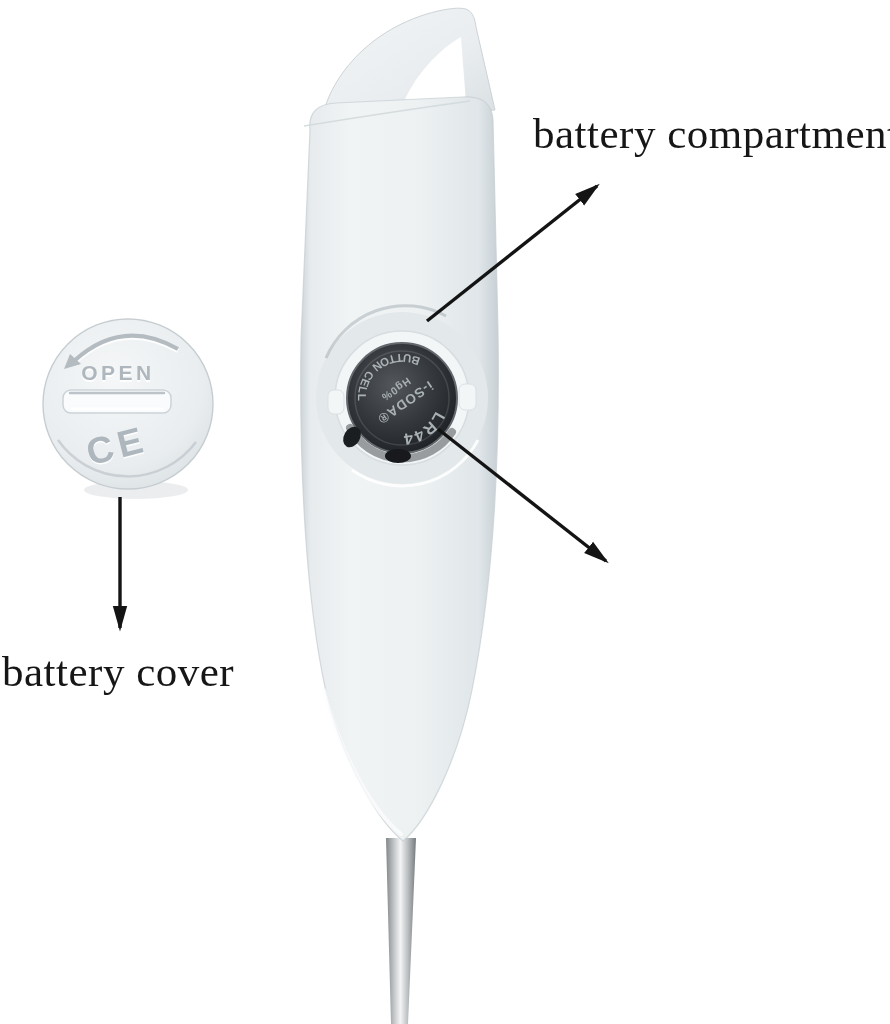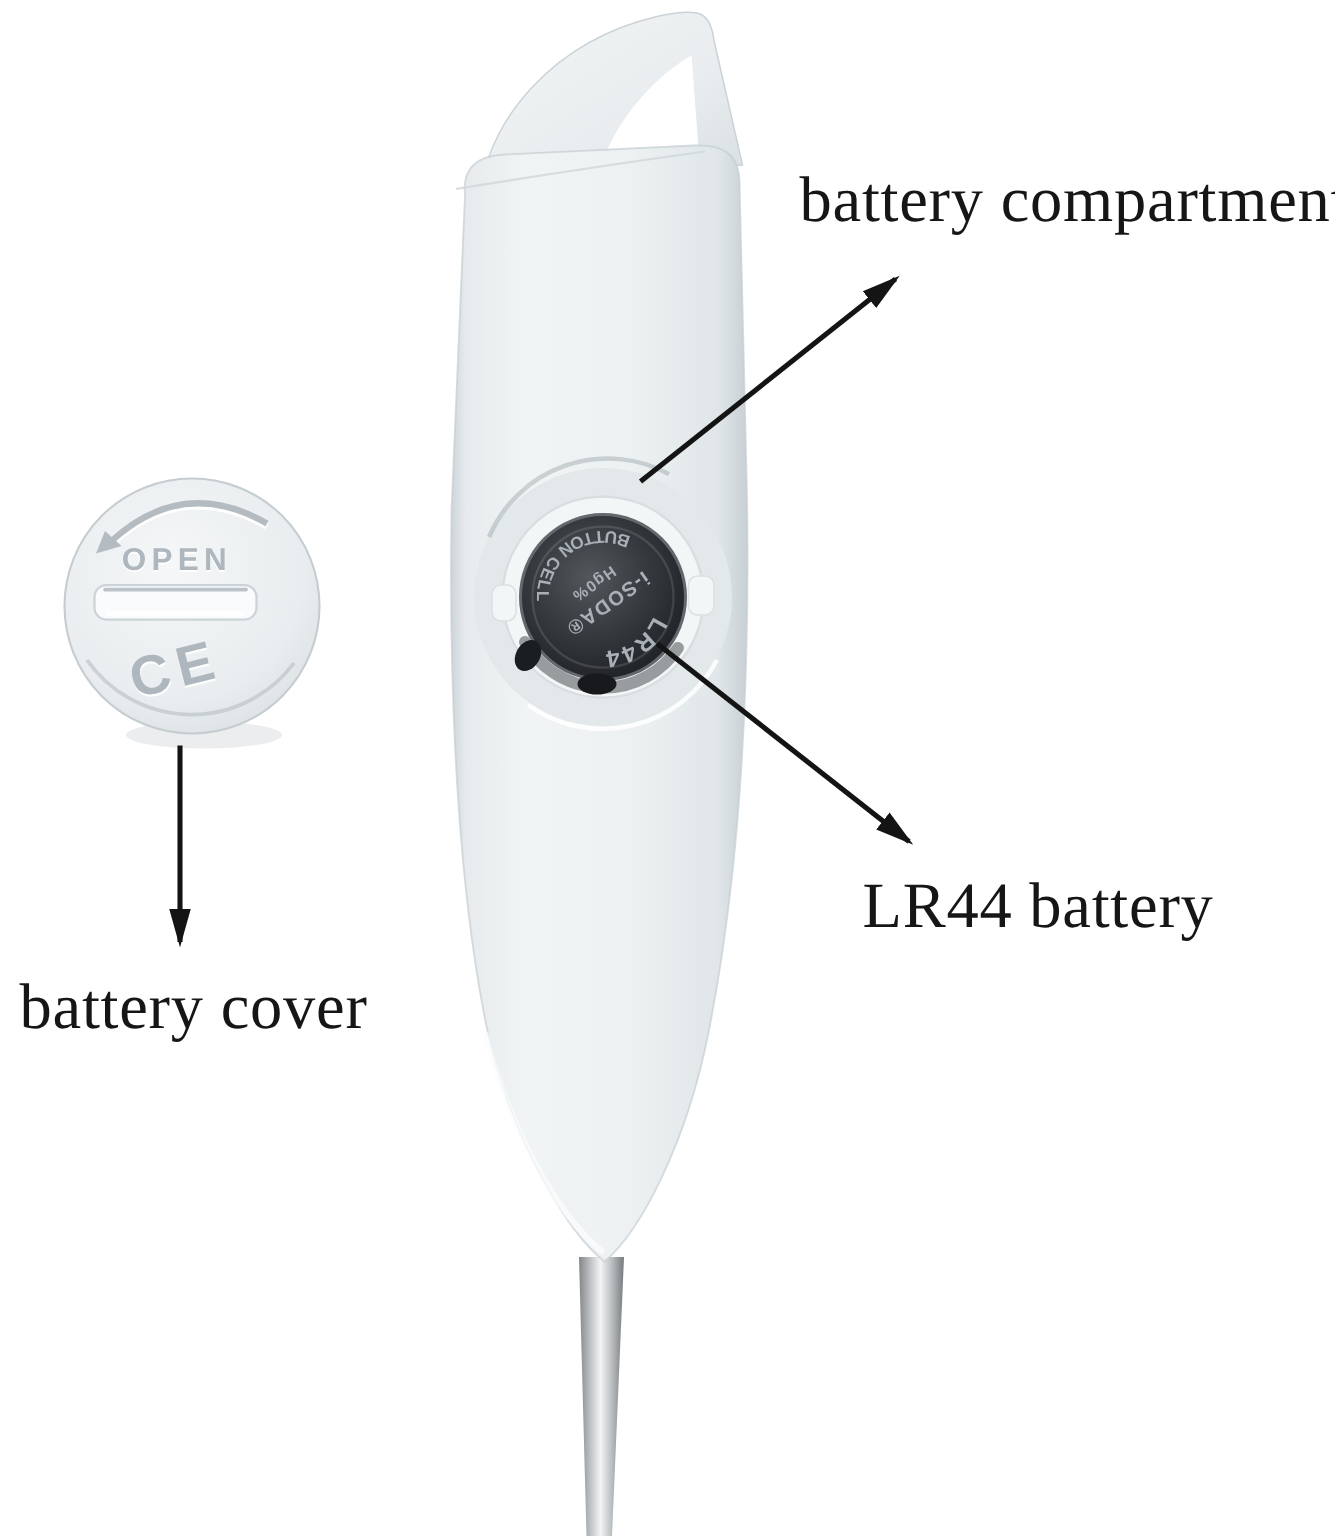--- a/index.html
+++ b/index.html
@@ -3,21 +3,21 @@
 <meta charset="utf-8">
 <style>
   html,body{margin:0;padding:0;background:#fff;}
   .stage{position:relative;width:890px;height:1024px;background:#ffffff;overflow:hidden;
          font-family:"Liberation Serif", serif;}
   .scene{position:absolute;left:0;top:0;}
   .annotation{position:absolute;font-family:"Liberation Serif", serif;font-size:43px;
               color:#161616;white-space:nowrap;letter-spacing:.5px;line-height:1.1;}
   .lbl-compartment{left:533px;top:110px;}
   .lbl-battery{left:575px;top:581px;}
-  .lbl-cover{left:13px;top:648px;}
+  .lbl-cover{left:2px;top:648px;}
   .batt-engrave{font-family:"Liberation Sans", sans-serif;font-weight:bold;
                 fill:#a9b1b6;letter-spacing:1px;}
   .emboss-hi{fill:rgba(255,255,255,.9);}
   .emboss-main{fill:#aeb7bd;}
   .cover-font{font-family:"Liberation Sans", sans-serif;font-weight:bold;}
 </style>
 </head>
 <body>
 
 <div class="stage">
@@ -139,15 +139,14 @@
         <text class="cover-font emboss-main" x="0" y="0" font-size="37" letter-spacing="5" text-anchor="middle">CE</text>
       </g>
     </g>
 
     <line x1="427" y1="321" x2="597" y2="186" stroke="#141414" stroke-width="3.4" marker-end="url(#arrowhead)"></line>
     <line x1="438" y1="429" x2="606" y2="561" stroke="#141414" stroke-width="3.4" marker-end="url(#arrowhead)"></line>
     <line x1="120" y1="497" x2="120" y2="628" stroke="#141414" stroke-width="3.4" marker-end="url(#arrowhead)"></line>
   </svg>
 
   <div class="annotation lbl-compartment">battery compartment</div>
-  <div class="annotation lbl-battery">LR44 battery</div>
   <div class="annotation lbl-cover">battery cover</div>
 </div>
 
 </body></html>

